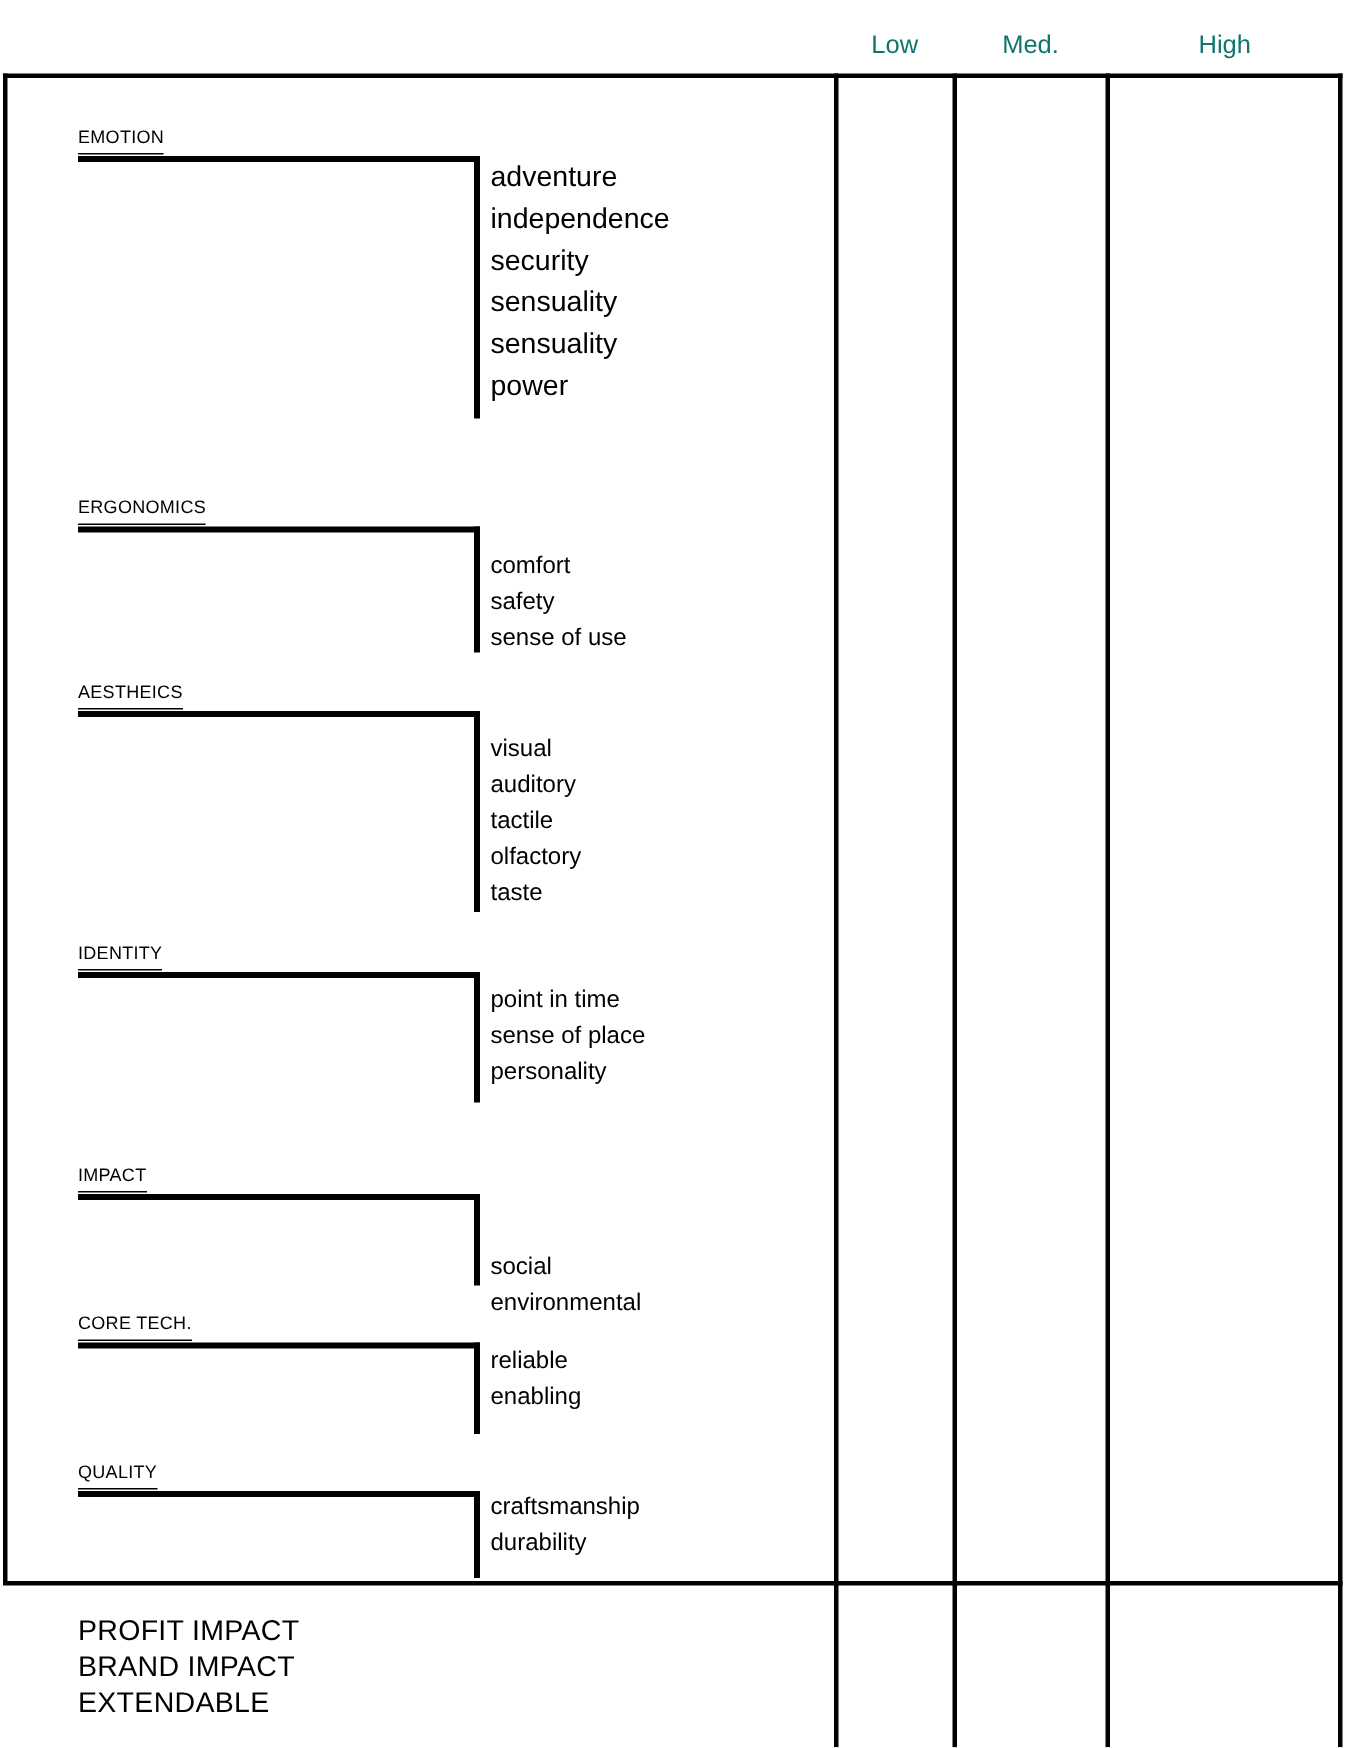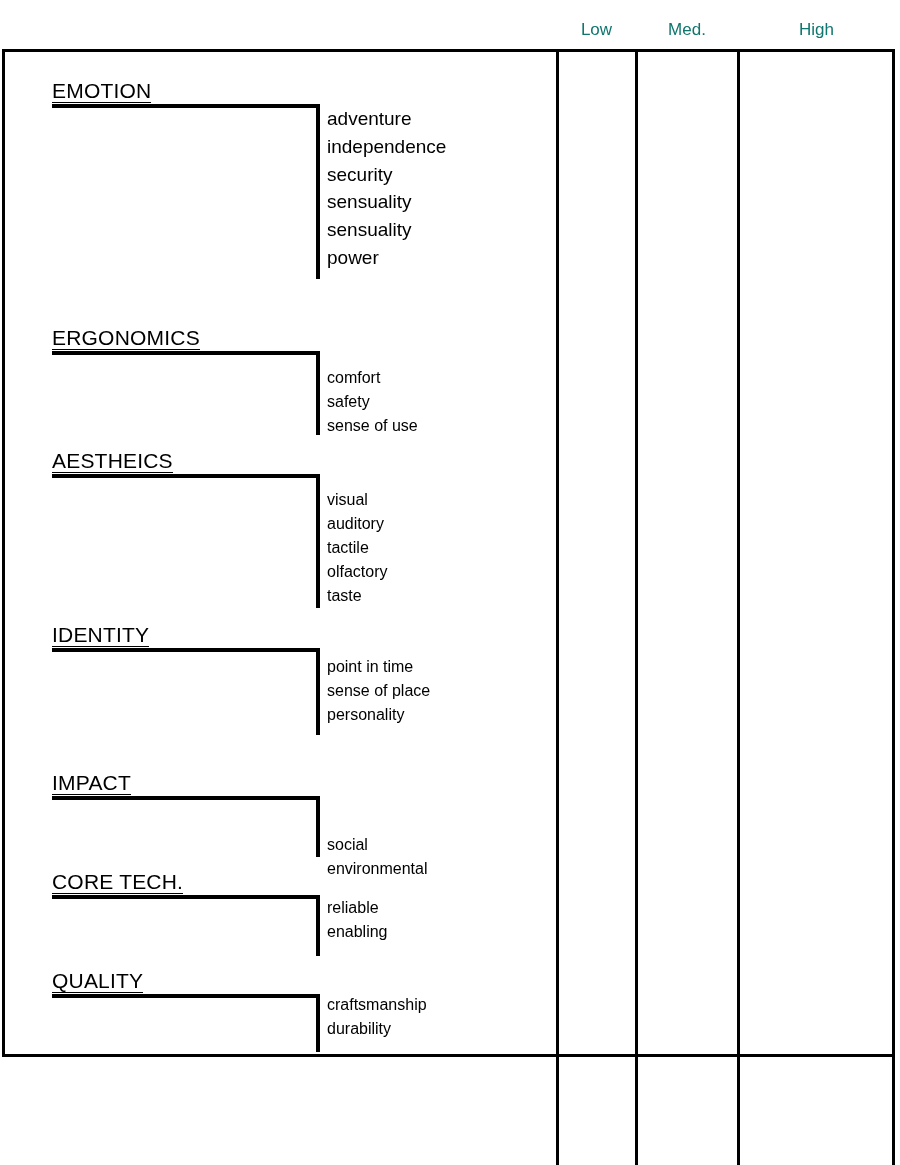--- a/index.html
+++ b/index.html
@@ -48,21 +48,21 @@
   .section {
     position: absolute;
     left: 0;
     width: 560px;
   }
 
   .sec-title {
     position: absolute;
     left: 52px;
     top: 0;
-    font-size: 21px;
+    font-size: 12px;
     line-height: 22px;
     letter-spacing: 0.2px;
     white-space: nowrap;
     border-bottom: 1px solid #000;
     padding-bottom: 0px;
   }
 
   
   .bracket-h {
     position: absolute;
@@ -220,14 +220,19 @@
   <div class="section" style="top:970px;">
     <div class="sec-title">QUALITY</div>
     <div class="bracket-h" style="top:24px;"></div>
     <div class="bracket-v" style="top:24px; height:58px;"></div>
     <ul class="items small" style="top:23px;">
       <li>craftsmanship</li>
       <li>durability</li>
     </ul>
   </div>
 
+  <ul class="bottom-list" style="top:1076px;">
+    <li>PROFIT IMPACT</li>
+    <li>BRAND IMPACT</li>
+    <li>EXTENDABLE</li>
+  </ul>
 
 </div>
 
 </body></html>

